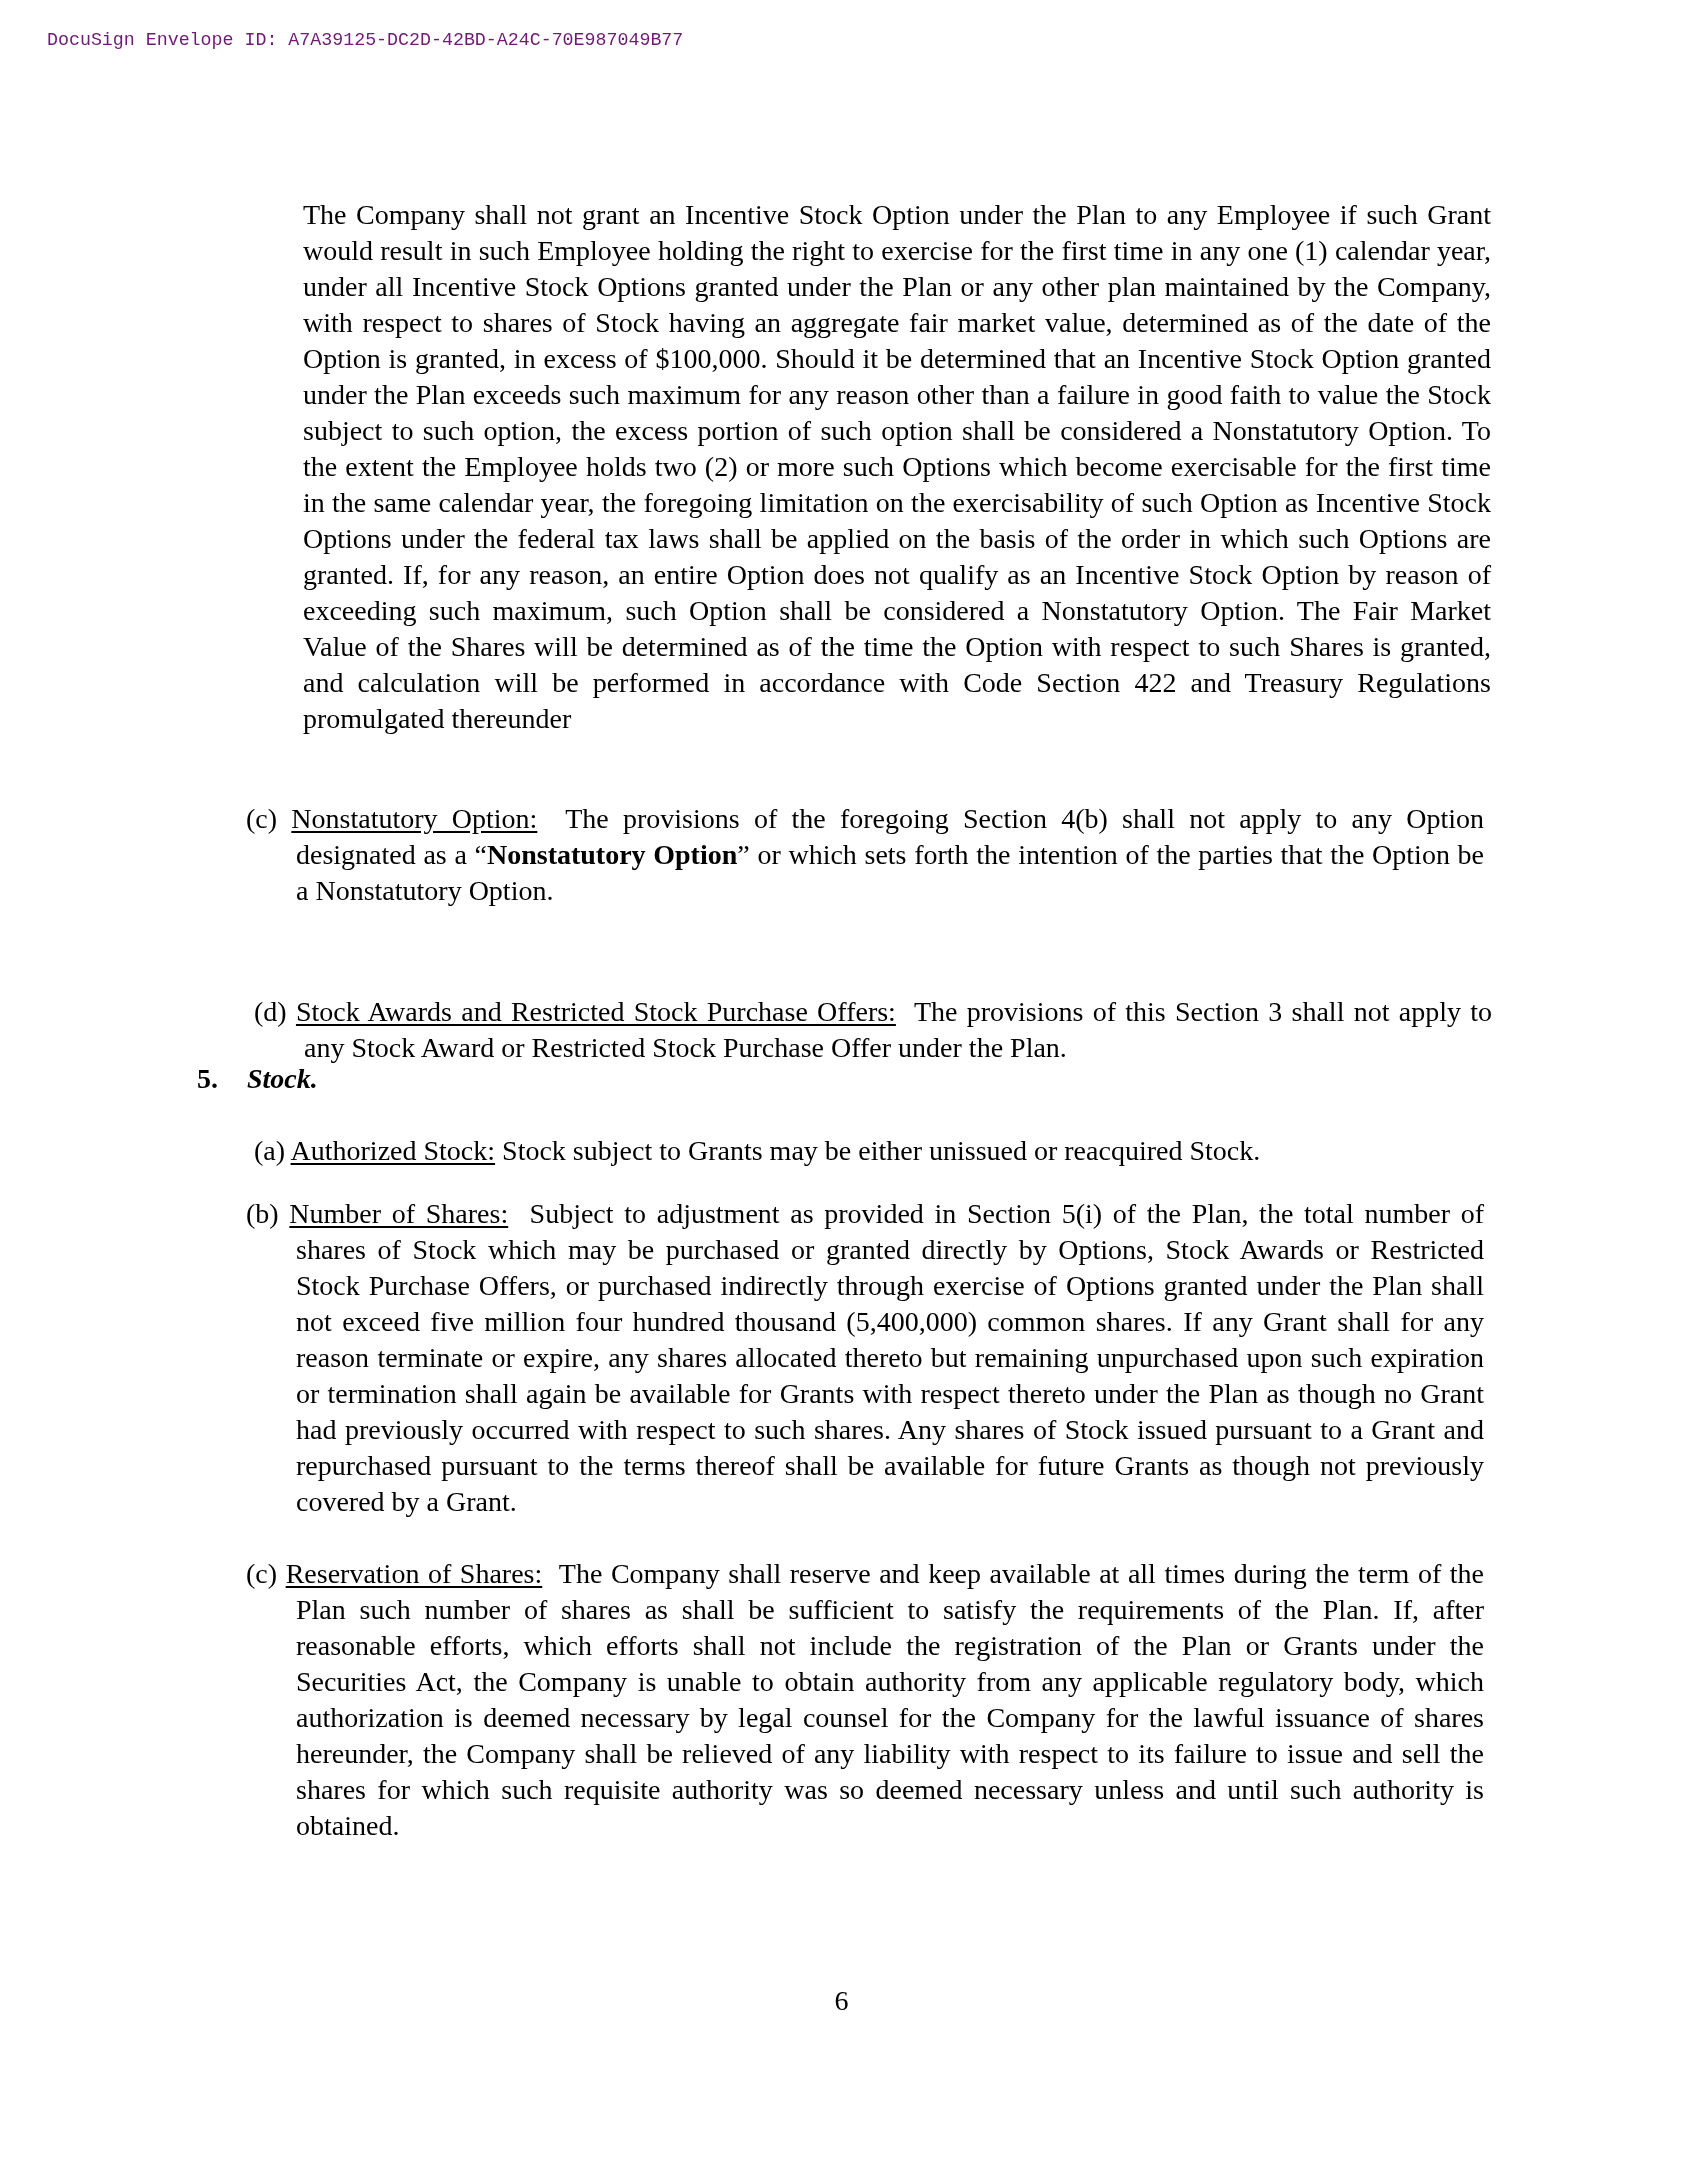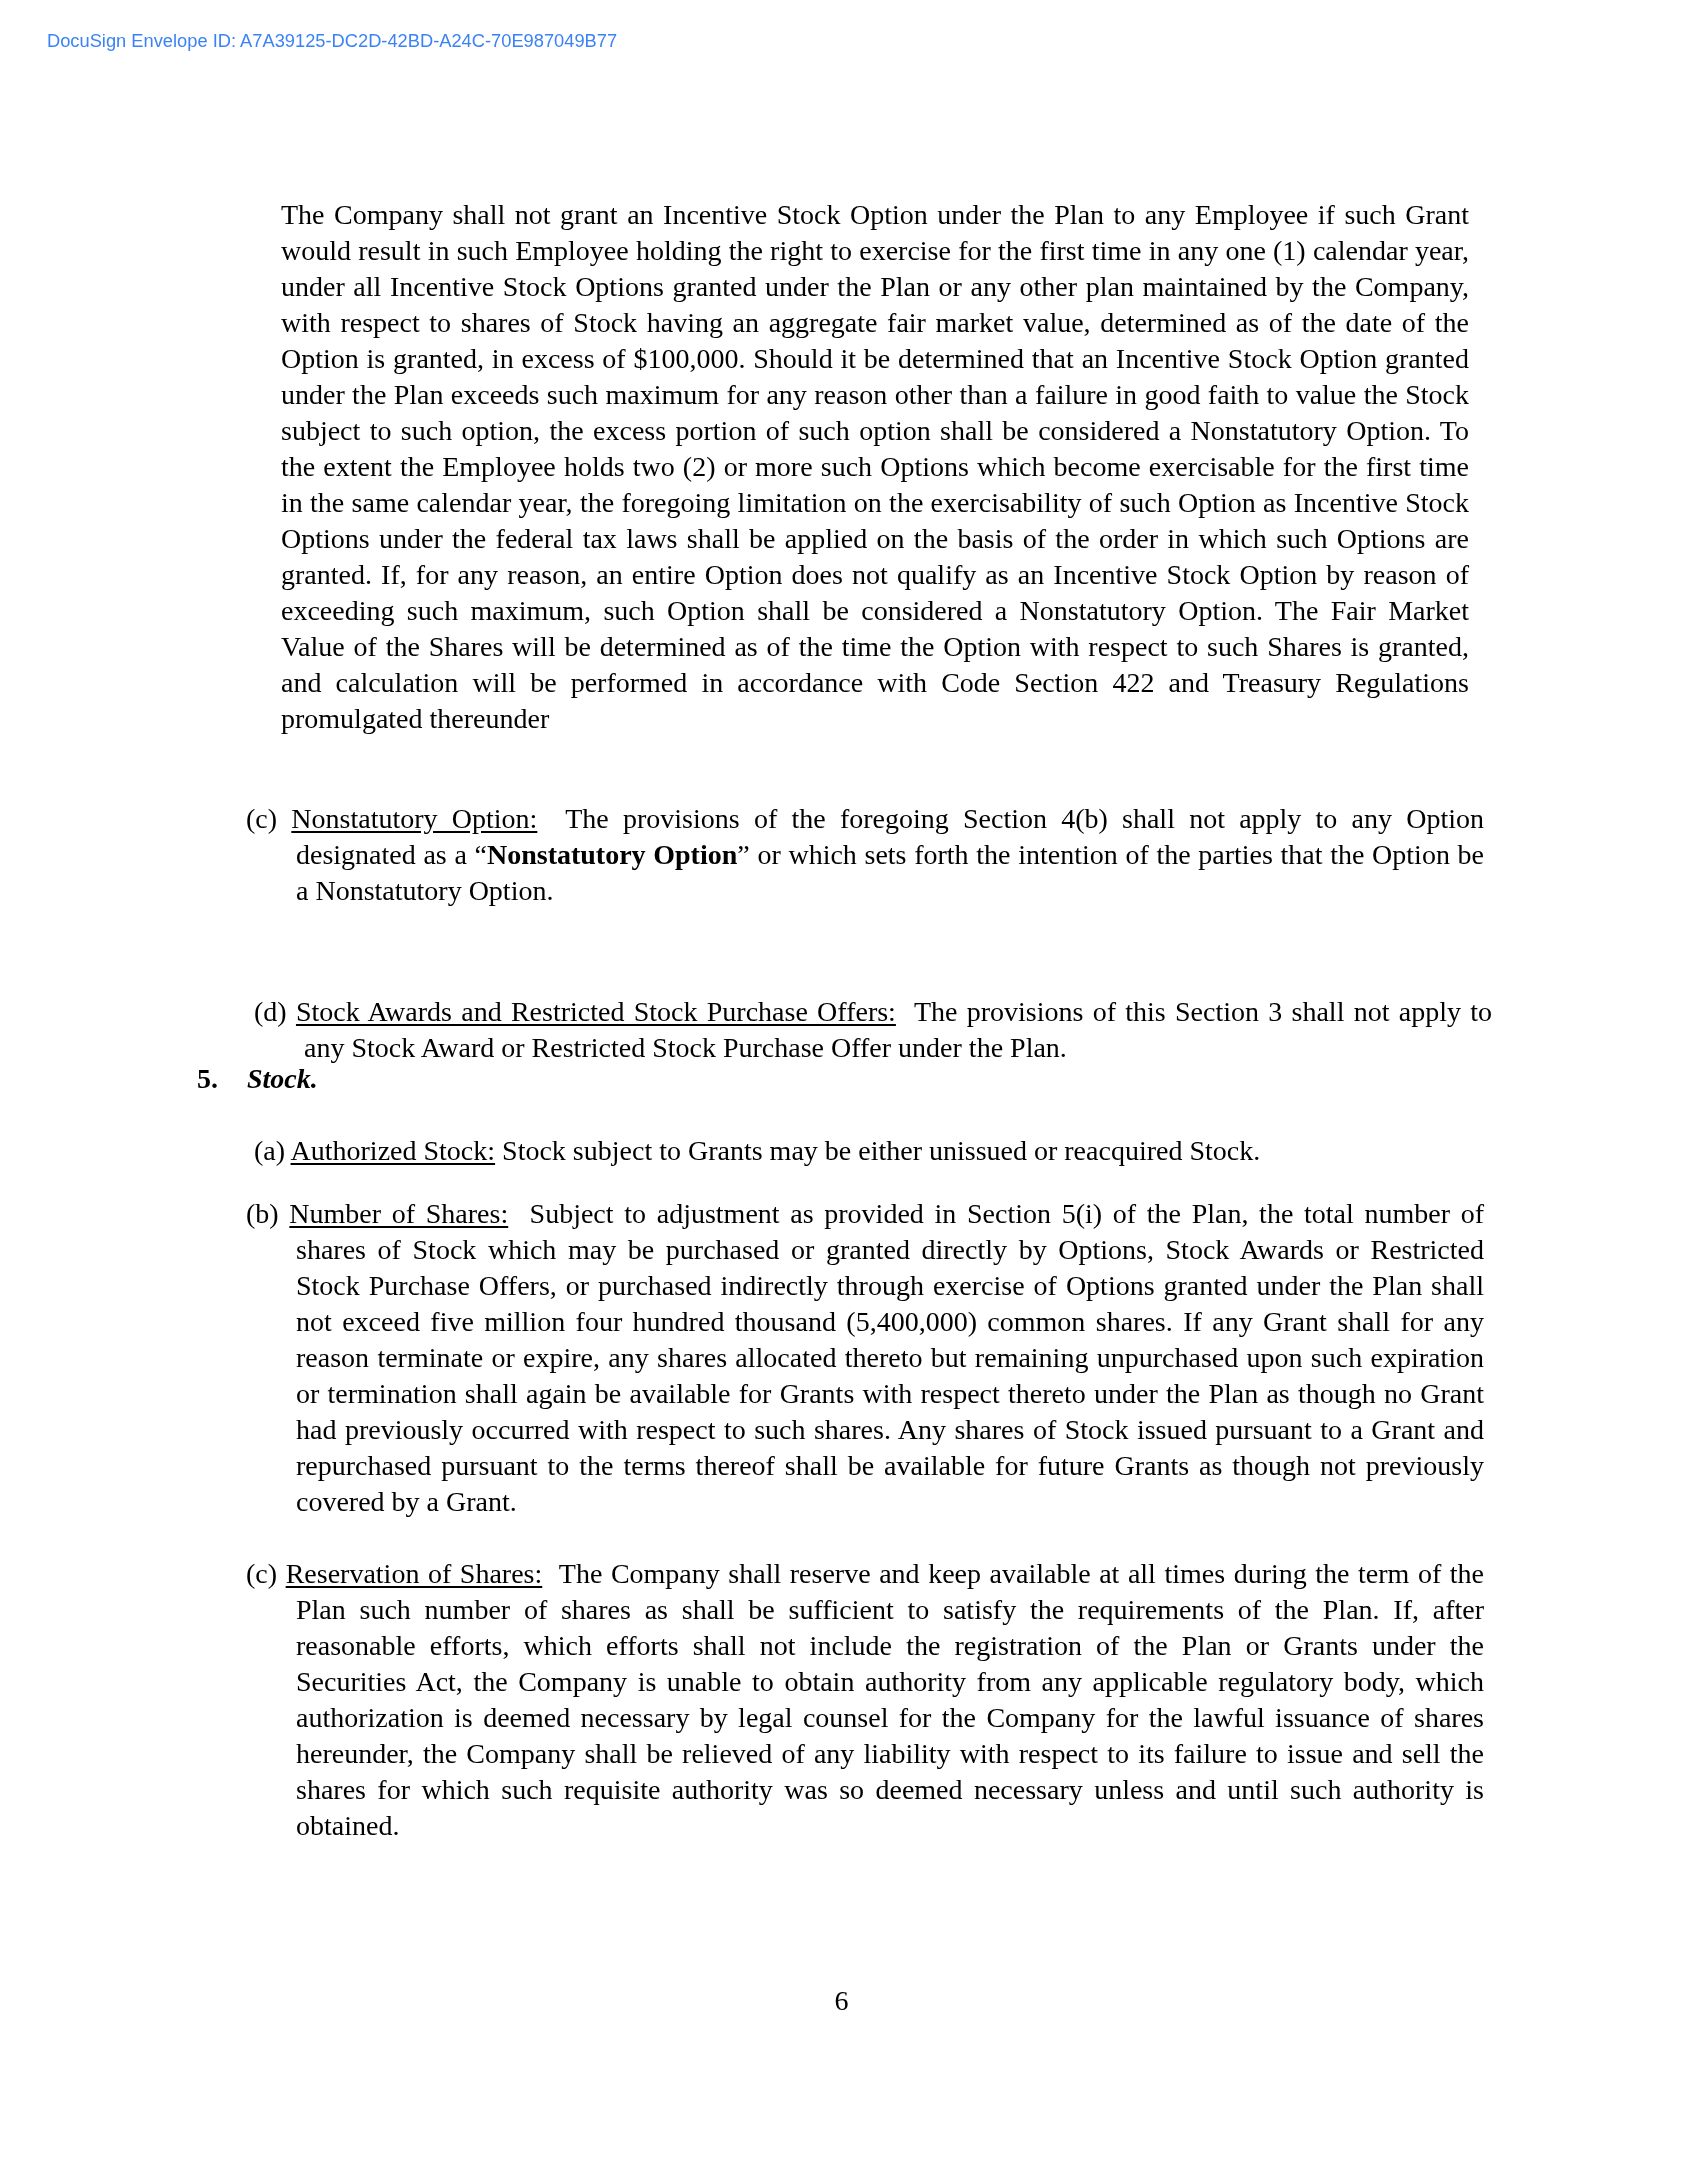--- a/index.html
+++ b/index.html
@@ -1,29 +1,29 @@
 <!DOCTYPE html>
 <html><head>
 <meta charset="utf-8">
 <style>
   html, body { margin: 0; padding: 0; background: #ffffff; }
   body { width: 1683px; height: 2178px; position: relative; overflow: hidden; color: #000000; }
   .envelope {
     position: absolute; left: 47px; top: 30px;
-    font-family: Liberation Sans, sans-serif; font-size: 18.3px; color: #3b82f6;
+    font-family: Liberation Mono, monospace; font-size: 18.3px; color: #701a75;
     white-space: nowrap;
   }
   .doc {
     font-family: "Liberation Serif", serif;
     font-size: 28px;
     line-height: 36px;
     color: #000;
   }
   .block { position: absolute; text-align: justify; }
-  .body-para { left: 281px; width: 1188px; top: 197px; }
+  .body-para { left: 303px; width: 1188px; top: 197px; }
   .item {
     left: 246px; width: 1238px;
     padding-left: 50px; text-indent: -50px;
     box-sizing: border-box;
   }
   .item .label { text-decoration: underline; text-underline-offset: 3px; }
   .item .bold { font-weight: bold; }
   .last-line-left { text-align-last: left; }
   .heading {
     position: absolute; left: 197px; top: 1061px;

